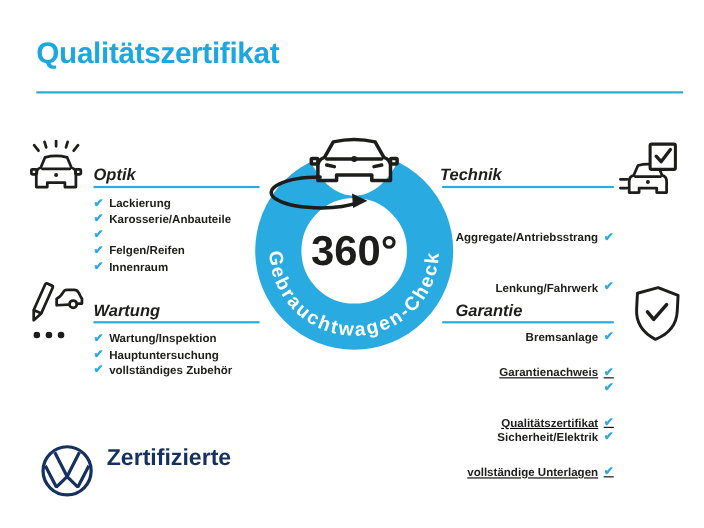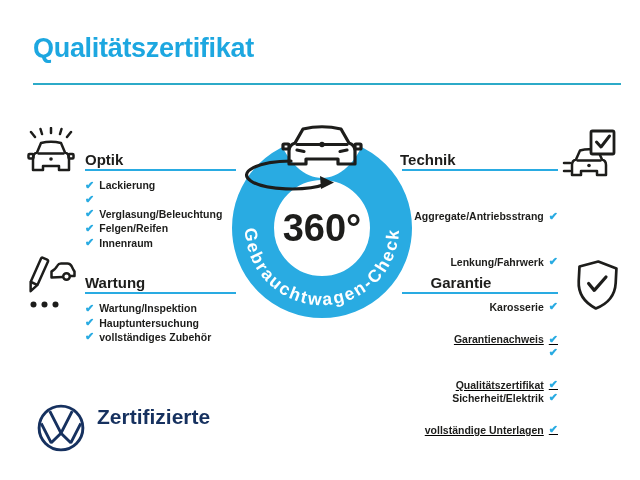--- a/index.html
+++ b/index.html
@@ -9,21 +9,21 @@
   html,body{margin:0;padding:0;}
   body{
     width:640px;height:480px;background:var(--bg);
     font-family:"Liberation Sans",sans-serif;position:relative;overflow:hidden;
   }
   .abs{position:absolute;}
   
   #page-title{left:33px;top:33px;font-size:27px;font-weight:700;color:var(--title_blue);letter-spacing:-0.3px;}
   #title-rule{left:33px;top:83px;width:588px;height:2px;background:var(--rule);}
   
-  .sec-head{font-size:15px;font-weight:700;color:var(--ink);}
+  .sec-head{font-size:15px;font-weight:700;color:var(--ink);font-style:italic;}
   .sec-rule{height:2px;background:var(--accent);}
   
   ul.cklist{list-style:none;margin:0;padding:0;}
   ul.cklist li{display:flex;align-items:center;gap:5px;height:14.4px;
     font-size:10.5px;font-weight:700;color:var(--ink);white-space:nowrap;}
   ul.cklist.right li{justify-content:flex-end;margin-top:31px;}
   ul.cklist .ck{color:var(--accent);font-size:11px;line-height:1;}
   
   #optik-icon{left:25px;top:127px;width:52px;height:52px;}
   #optik-heading{left:85px;top:151px;}
@@ -31,21 +31,21 @@
   #optik-list{left:85px;top:178px;}
   #wartung-icon{left:25px;top:256px;width:52px;height:56px;}
   #wartung-heading{left:85px;top:274px;}
   #wartung-rule{left:85px;top:292px;width:151px;}
   #wartung-list{left:85px;top:301px;}
   
   #technik-heading{left:400px;top:151px;width:158px;}
   #technik-rule{left:402px;top:169px;width:156px;}
   #technik-list{left:380px;top:178px;width:178px;}
   #technik-icon{left:562px;top:129px;width:54px;height:56px;}
-  #garantie-heading{left:382px;top:274px;width:158px;text-align:center;}
+  #garantie-heading{left:414px;top:274px;width:158px;text-align:left;}
   #garantie-rule{left:402px;top:292px;width:156px;}
   #garantie-list{left:380px;top:301px;width:178px;text-decoration:underline;}
   #garantie-icon{left:575px;top:260px;width:44px;height:52px;}
   
   #center-badge{left:225px;top:118px;width:195px;height:205px;}
   .ring{fill:none;stroke:var(--accent);stroke-width:42px;}
   .notch{fill:var(--bg);stroke:none;}
   .carline{fill:none;stroke:var(--ink);stroke-width:3.2px;stroke-linecap:round;stroke-linejoin:round;}
   .carfill{fill:var(--ink);stroke:none;}
   .deg{font-size:38px;font-weight:700;fill:var(--ink);text-anchor:middle;font-family:"Liberation Sans",sans-serif;}
@@ -75,24 +75,24 @@
 </svg>
 <div class="abs sec-head" id="optik-heading">Optik</div>
 <div class="abs sec-rule" id="optik-rule"></div>
 <ul class="abs cklist" id="optik-list">
     <li>
       <span class="ck">✔</span>
       <span class="lb">Lackierung</span>
     </li>
     <li>
       <span class="ck">✔</span>
-    </li>
-    <li>
-      <span class="ck">✔</span>
-      <span class="lb">Verglasung/Beleuchtung</span>
+      <span class="lb">Karosserie/Anbauteile</span>
+    </li>
+    <li>
+      <span class="ck">✔</span>
     </li>
     <li>
       <span class="ck">✔</span>
       <span class="lb">Felgen/Reifen</span>
     </li>
     <li>
       <span class="ck">✔</span>
       <span class="lb">Innenraum</span>
     </li>
   </ul>
@@ -130,21 +130,21 @@
 <ul class="abs cklist right" id="technik-list">
     <li>
       <span class="lb">Aggregate/Antriebsstrang</span>
       <span class="ck">✔</span>
     </li>
     <li>
       <span class="lb">Lenkung/Fahrwerk</span>
       <span class="ck">✔</span>
     </li>
     <li>
-      <span class="lb">Karosserie</span>
+      <span class="lb">Bremsanlage</span>
       <span class="ck">✔</span>
     </li>
     <li>
       <span class="ck">✔</span>
     </li>
     <li>
       <span class="lb">Sicherheit/Elektrik</span>
       <span class="ck">✔</span>
     </li>
   </ul>

